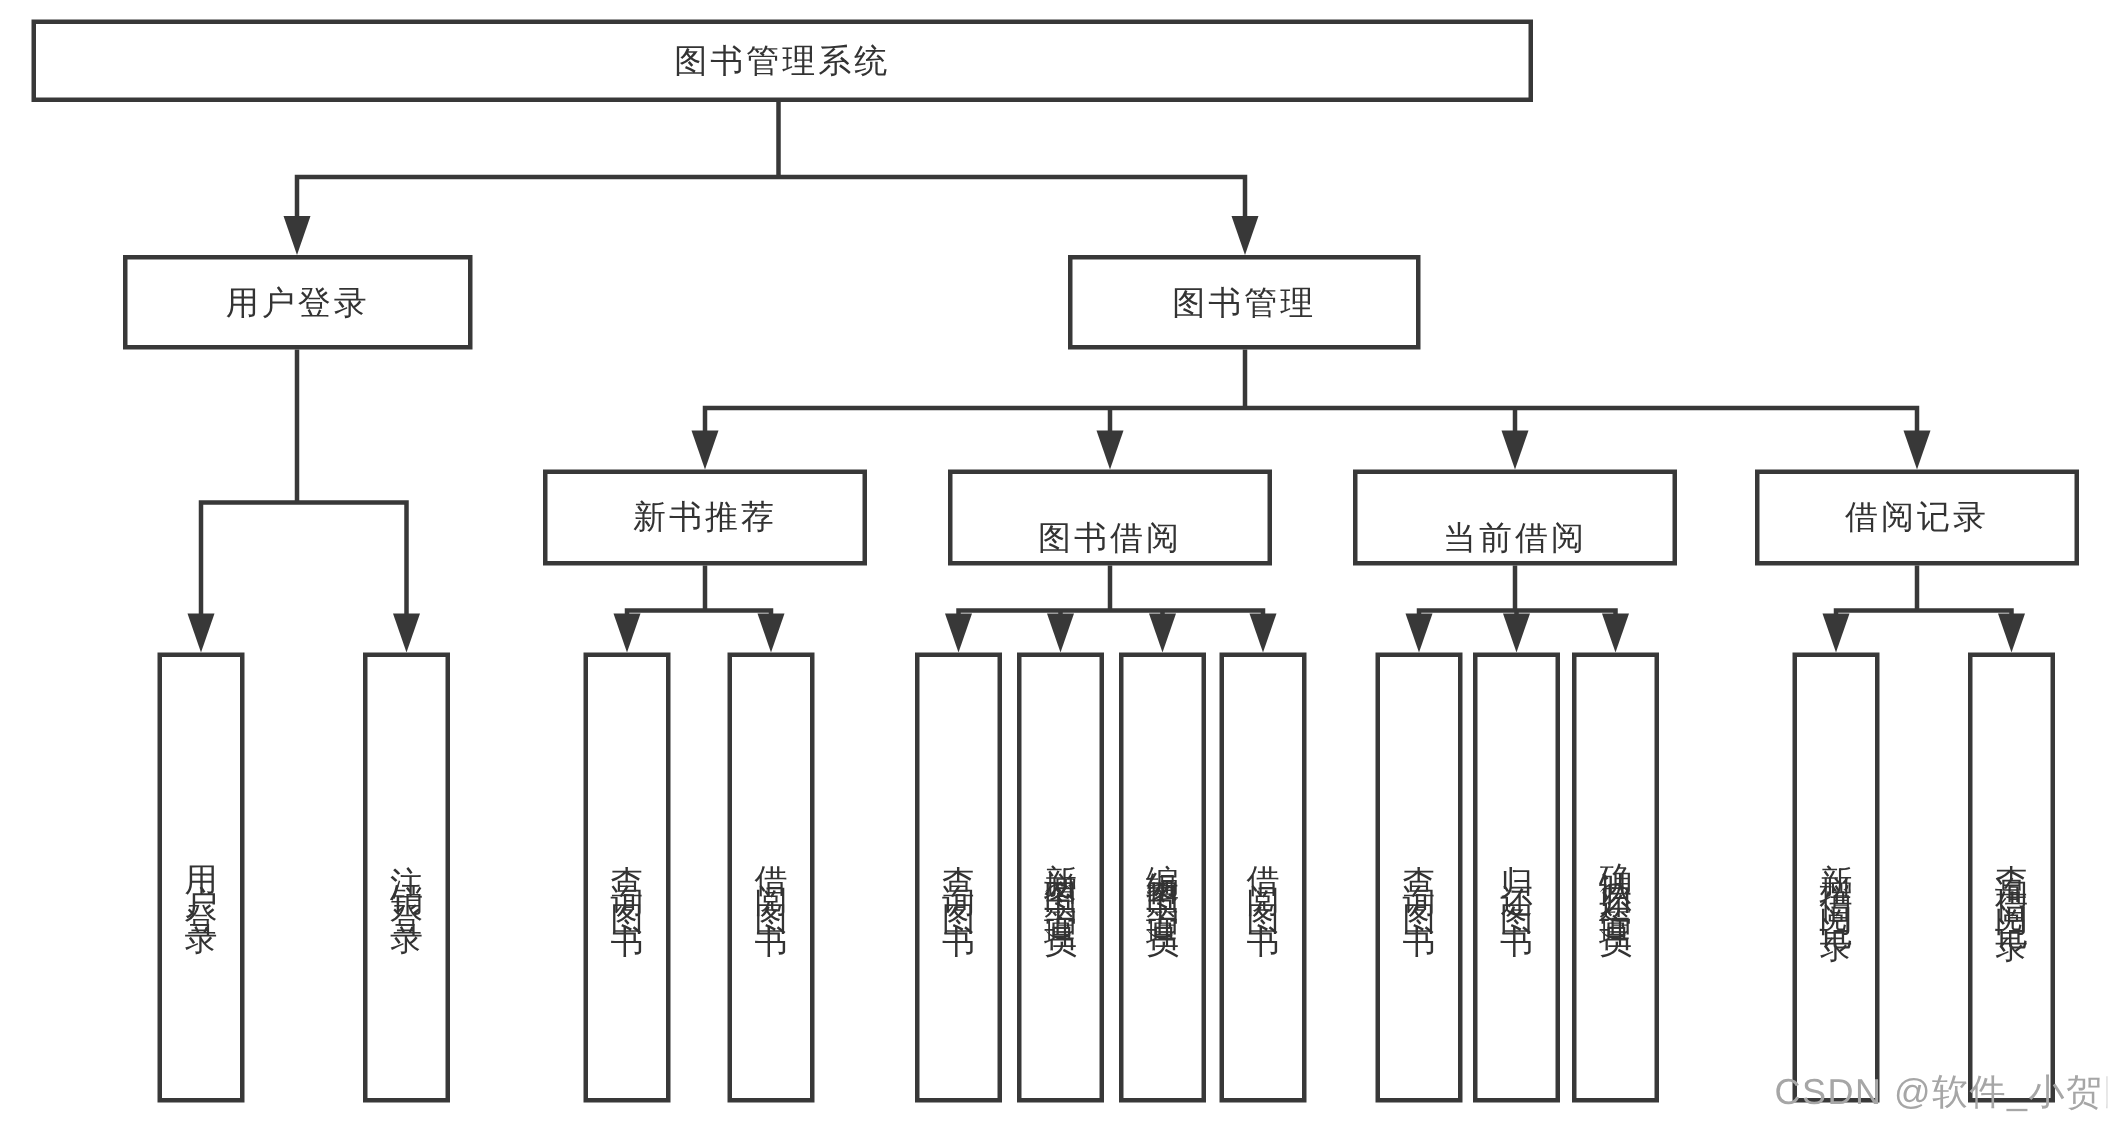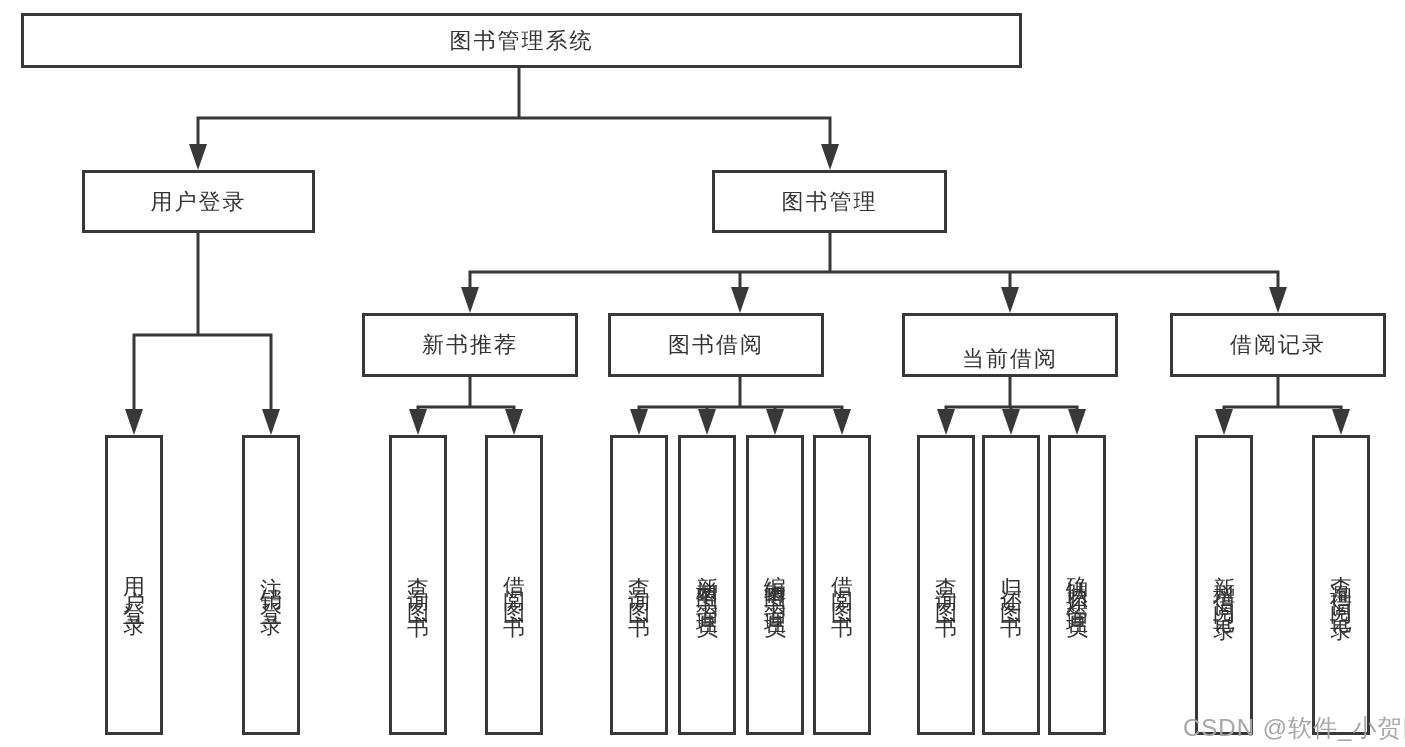--- a/index.html
+++ b/index.html
@@ -112,21 +112,21 @@
   <div class="box lvl2-a">
     <span class="hlabel">用户登录</span>
   </div>
   <div class="box lvl3" style="left:362px;">
     <span class="hlabel">新书推荐</span>
   </div>
 
   <div class="box lvl2-b">
     <span class="hlabel">图书管理</span>
   </div>
-  <div class="box lvl3" style="left:608px;">
+  <div class="box lvl3" style="left:632px;align-items:flex-end;">
     <span class="hlabel">图书借阅</span>
   </div>
   <div class="box lvl3" style="left:902px;align-items:flex-end;">
     <span class="hlabel">当前借阅</span>
   </div>
   <div class="box lvl3" style="left:1170px;">
     <span class="hlabel">借阅记录</span>
   </div>
 
   <div class="box leaf" style="left:105px;">

